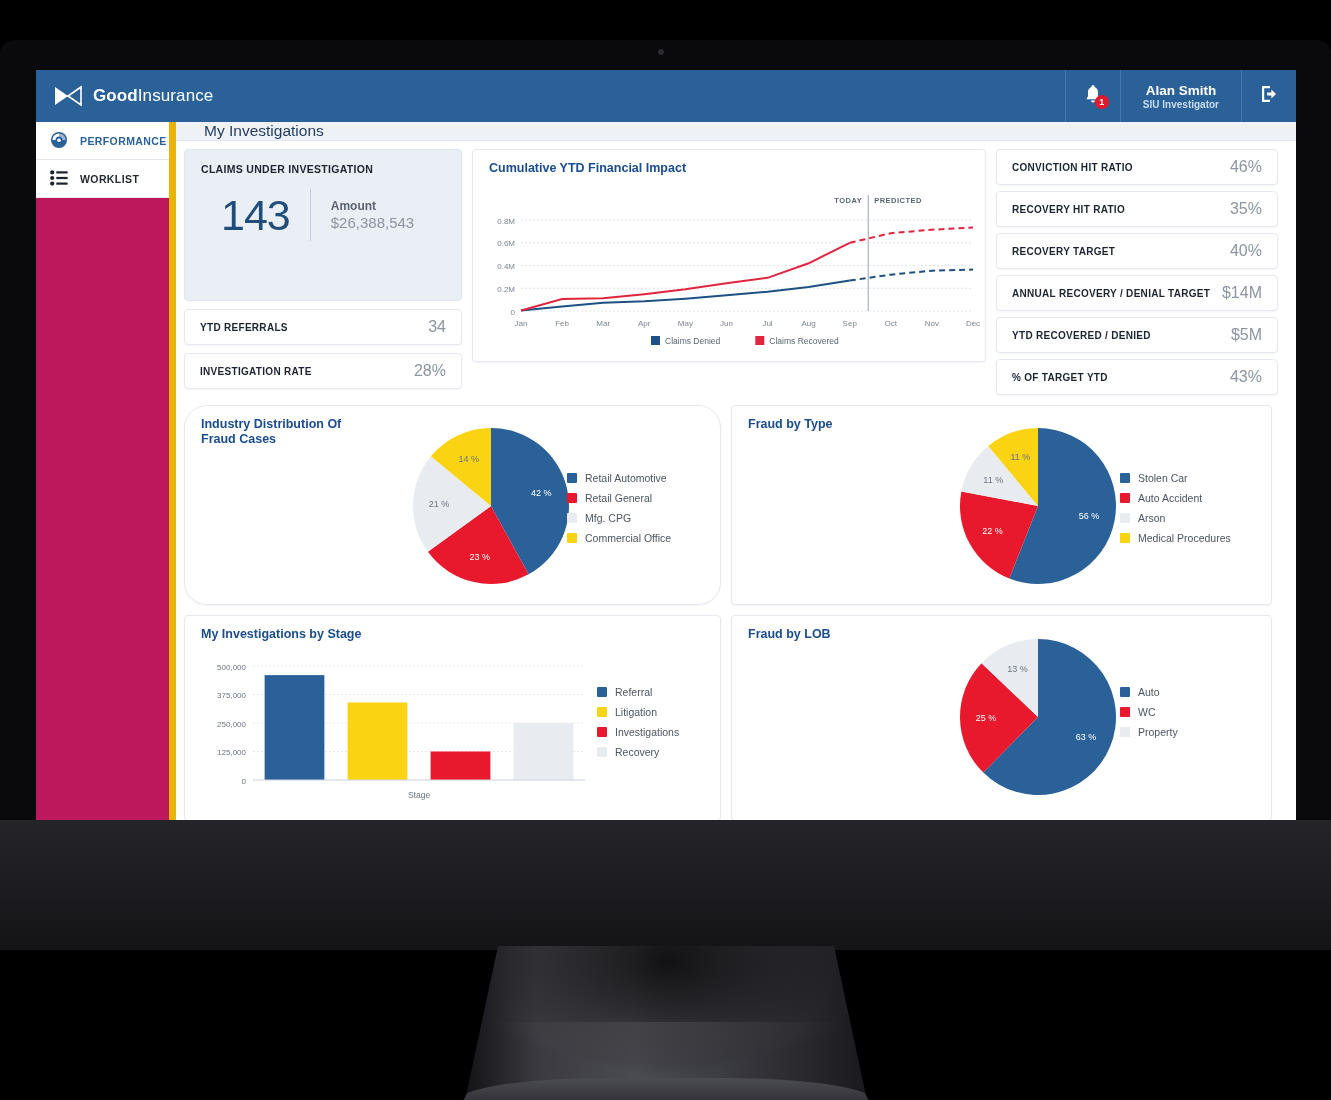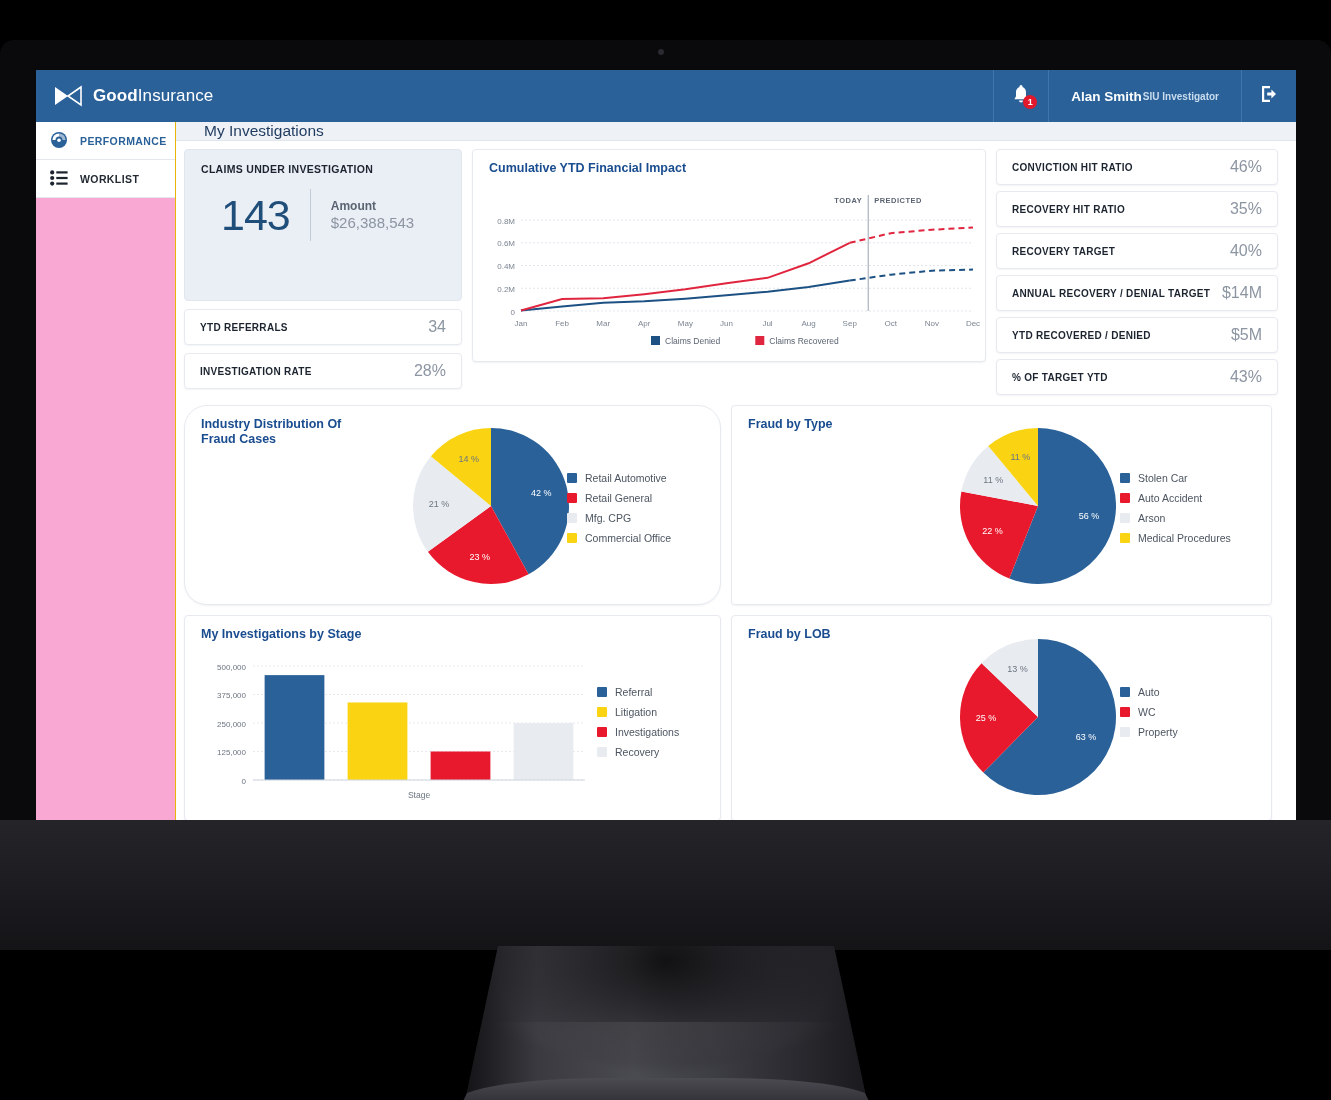--- a/index.html
+++ b/index.html
@@ -71,27 +71,27 @@
   .tb-cell {
     display:flex; align-items:center; justify-content:center;
     border-left: 1px solid #3f76ae; padding: 0 16px;
   }
   .bell { position: relative; width: 22px; height: 24px; }
   .badge {
     position:absolute; right:-5px; bottom:-1px; width:14px; height:14px;
     background:#e2182c; border-radius:50%; color:#fff;
     font-size:9px; line-height:14px; text-align:center; font-weight:700;
   }
-  .user-cell { flex-direction: row; gap:1px; padding: 0 22px; }
+  .user-cell { flex-direction: column; gap:1px; padding: 0 22px; }
   .user-name { color:#fff; font-size:13.5px; font-weight:700; }
   .user-role { color:#c9dcee; font-size:10px; font-weight:700; }
 
   
   .body-split { display:flex; height: 698px; }
-  .sidebar { width: 140px; background:#f9a8d4; border-right:1px solid #eab308; }
+  .sidebar { width: 140px; background:#be185d; border-right:7px solid #eab308; }
   .side-item {
     height: 38px; display:flex; align-items:center; gap:12px; padding-left:14px;
     border-bottom: 1px solid #e4e8ee;
     font-size: 10.5px; font-weight:700; letter-spacing:.4px;
   }
   .side-item.active { background:#fff; color:#2a6199; }
   .side-item.active::after {
     content:""; position:absolute;
   }
   .side-item.inactive { color:#232a33; background:#fff; }

